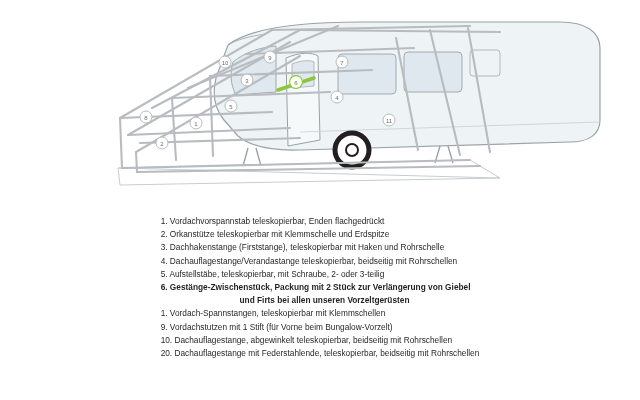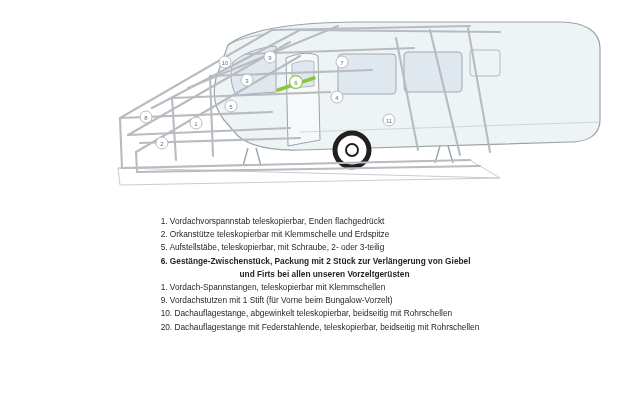--- a/index.html
+++ b/index.html
@@ -186,20 +186,22 @@
         </g>
       </g>
 
     </svg>
   </div>
 
   <div id="legend">
     <div class="legend-list">
       <div class="legend-item"><span>1. Vordachvorspannstab teleskopierbar, Enden flachgedrückt</span></div>
       <div class="legend-item"><span>2. Orkanstütze teleskopierbar mit Klemmschelle und Erdspitze</span></div>
+      <div class="legend-item"><span>3. Dachhakenstange (Firststange), teleskopierbar mit Haken und Rohrschelle</span></div>
+      <div class="legend-item"><span>4. Dachauflagestange/Verandastange teleskopierbar, beidseitig mit Rohrschellen</span></div>
       <div class="legend-item"><span>5. Aufstellstäbe, teleskopierbar, mit Schraube, 2- oder 3-teilig</span></div>
       <div class="legend-item highlight">
         <span>6. Gestänge-Zwischenstück, Packung mit 2 Stück zur Verlängerung von Giebel</span>
         <span class="cont">und Firts bei allen unseren Vorzeltgerüsten</span>
       </div>
       <div class="legend-item"><span>1. Vordach-Spannstangen, teleskopierbar mit Klemmschellen</span></div>
       <div class="legend-item"><span>9. Vordachstutzen mit 1 Stift (für Vorne beim Bungalow-Vorzelt)</span></div>
       <div class="legend-item"><span>10. Dachauflagestange, abgewinkelt teleskopierbar, beidseitig mit Rohrschellen</span></div>
       <div class="legend-item"><span>20. Dachauflagestange mit Federstahlende, teleskopierbar, beidseitig mit Rohrschellen</span></div>
     </div>

